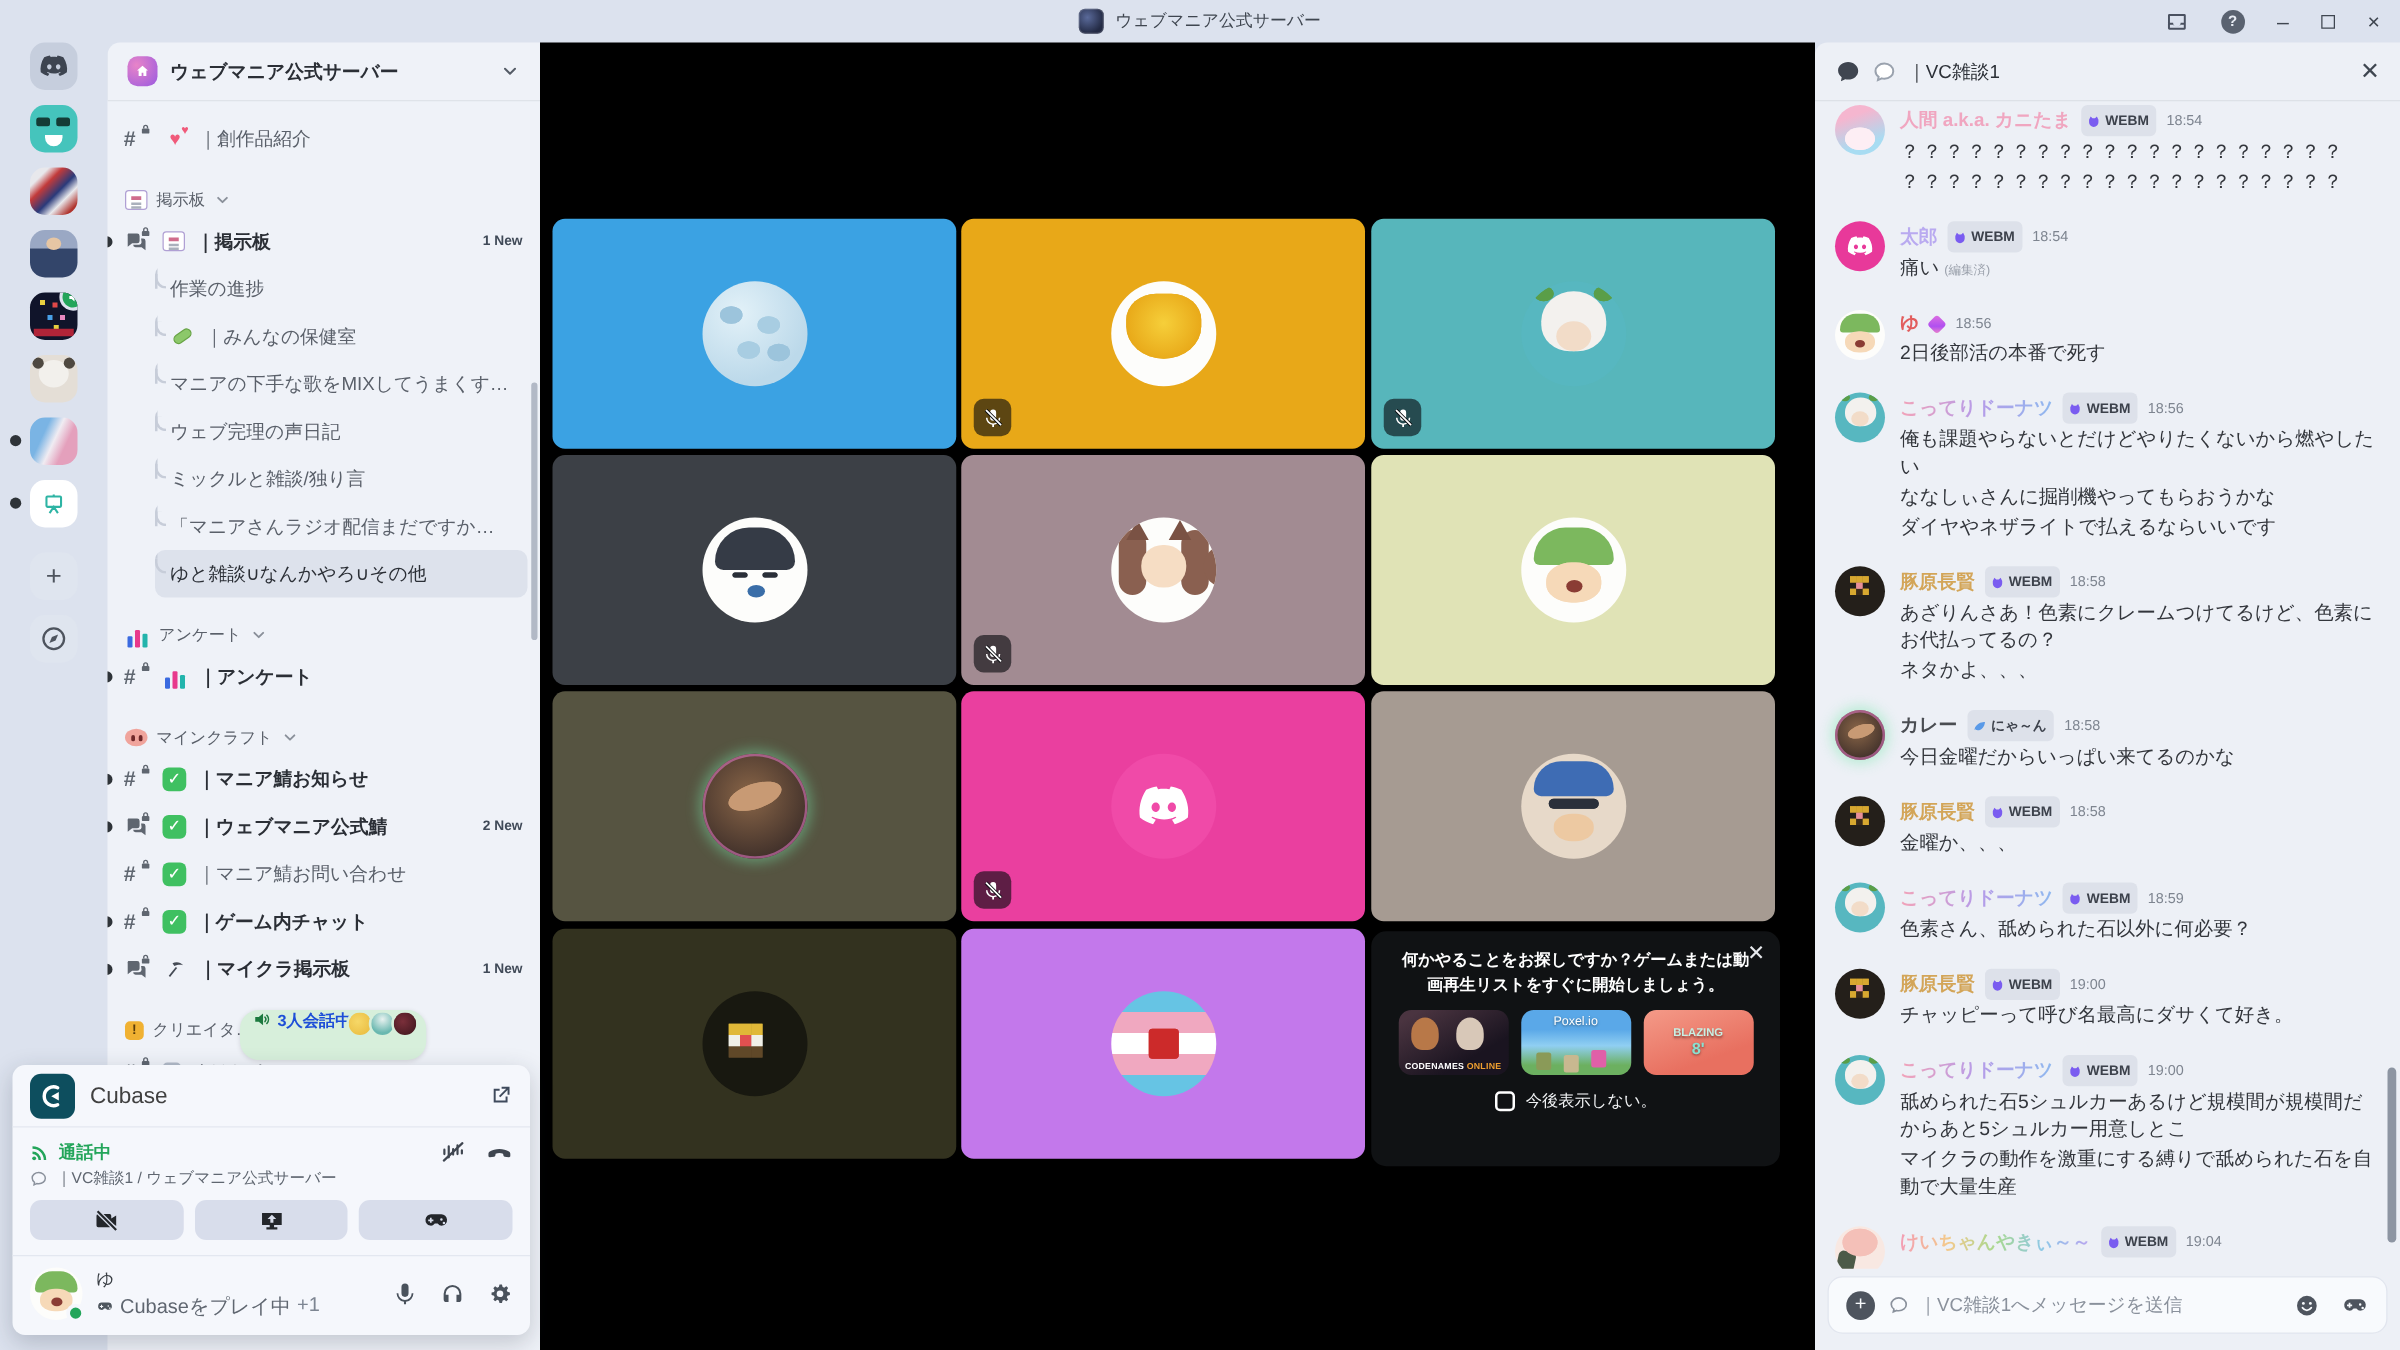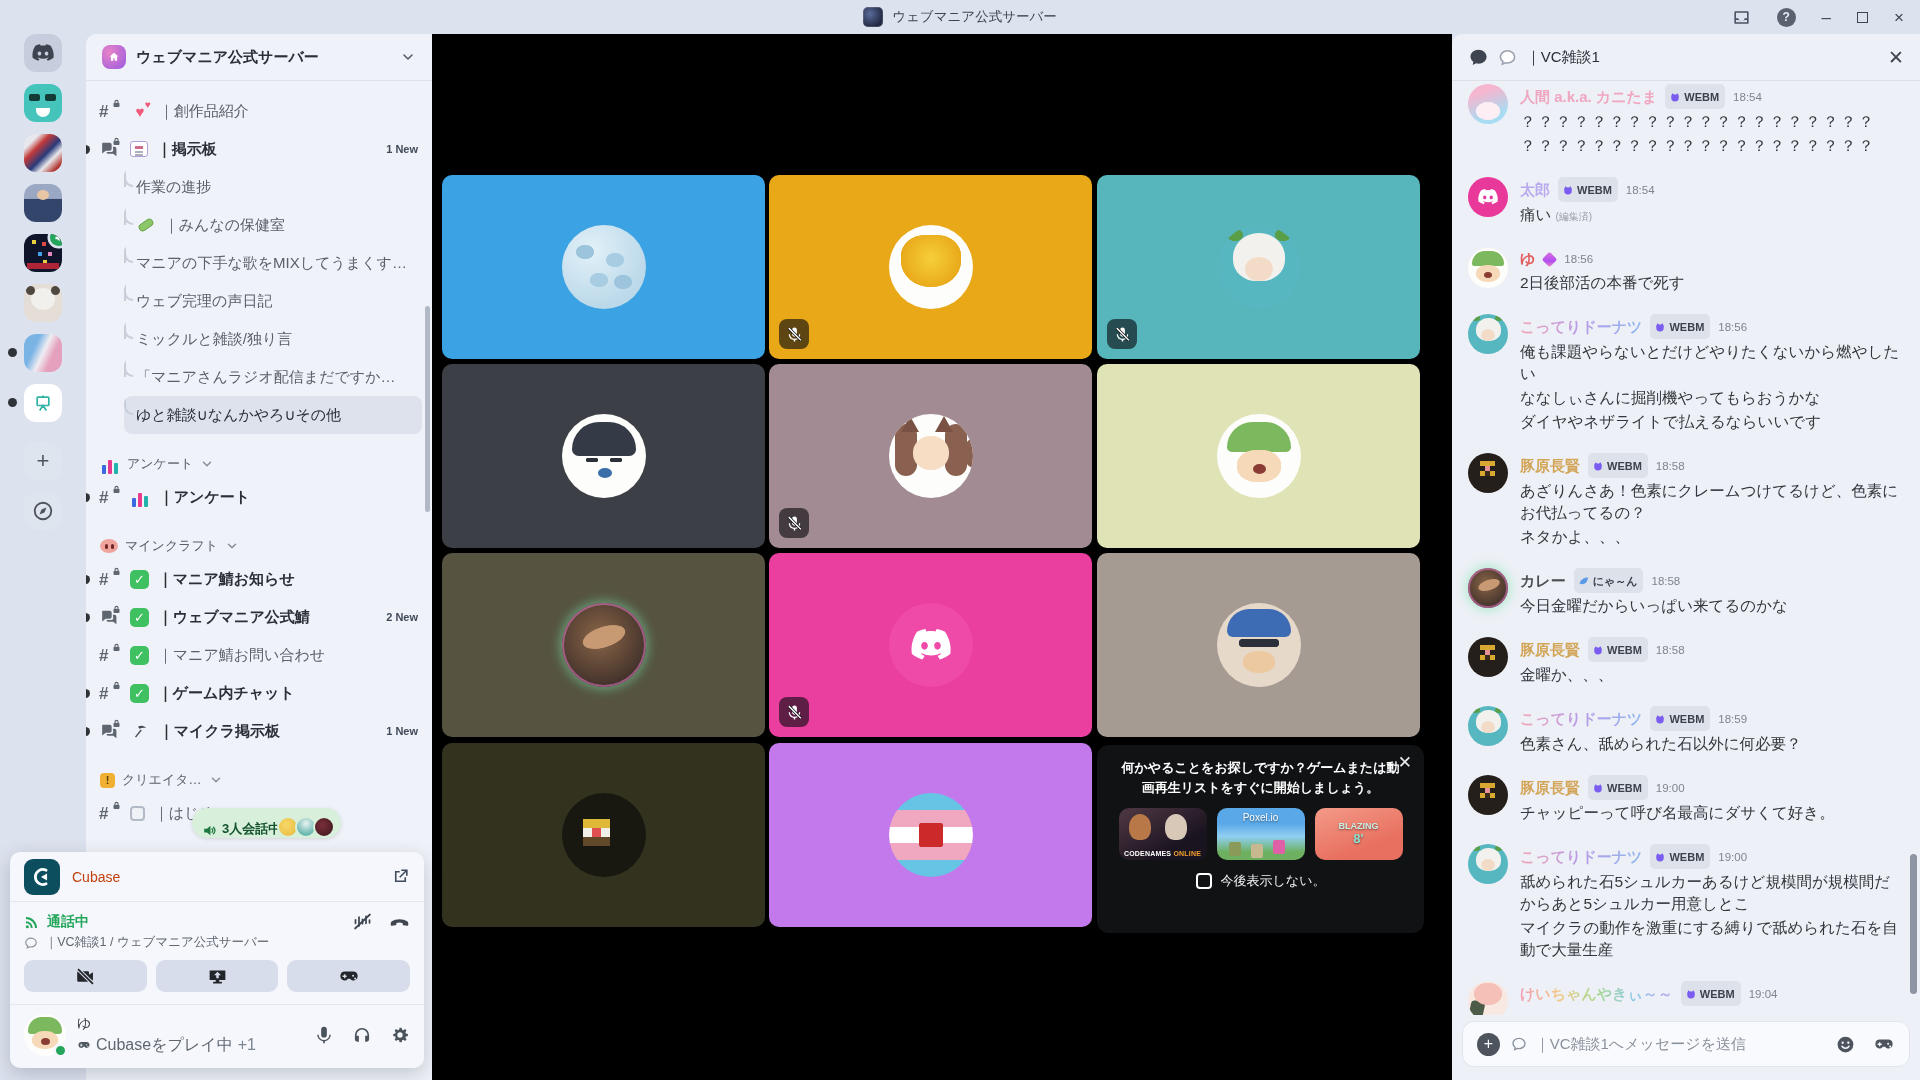--- a/index.html
+++ b/index.html
@@ -54,21 +54,21 @@
 .typeic .lk{position:absolute;top:-2px;right:0;width:9px;height:9px}
 .thread{position:relative;display:flex;align-items:center;gap:8px;height:38px;margin:0 10px 0 38px;padding-left:12px;border-radius:8px;color:#5a606a;font-size:15px;white-space:nowrap;overflow:hidden}
 .thread::before{content:"";position:absolute;left:0px;top:-19px;width:1px;height:38px;border-left:2px solid #c7cdd9}
 .thread::after{content:"";content:""}
 .thread .branch{position:absolute;left:0;top:7px;width:9px;height:12px;border-left:2px solid #c7cdd9;border-bottom:2px solid #c7cdd9;border-bottom-left-radius:9px}
 .thread.last::before{height:26px}
 .thread.selected{background:#dde2ec;color:#2b2f36}
 .thread .tlabel{overflow:hidden;text-overflow:ellipsis}
 .sb-scrollbar{position:absolute;right:2px;top:272px;width:5px;height:206px;border-radius:3px;background:#b2b9c6;z-index:3}
 
-.voice-pill{position:absolute;left:106px;top:774px;height:30px;display:flex;align-items:flex-end;gap:5px;padding:0 6px 0 10px;border-radius:15px;background:#d7efdb;color:#14532d;font-size:13px;font-weight:700;z-index:4;box-shadow:0 1px 4px rgba(0,0,0,.12)}
+.voice-pill{position:absolute;left:106px;top:774px;height:40px;display:flex;align-items:flex-start;gap:5px;padding:0 6px 0 10px;border-radius:15px;background:#d7efdb;color:#1d4ed8;font-size:13px;font-weight:700;z-index:4;box-shadow:0 1px 4px rgba(0,0,0,.12)}
 .voice-pill .pav{width:22px;height:22px;border-radius:50%;border:2px solid #d7efdb;margin-left:-9px}
 .voice-pill .pav:first-of-type{margin-left:3px}
 .pav-y{background:radial-gradient(circle at 40% 40%,#f6d868,#e8b83a)}
 .pav-t{background:radial-gradient(circle at 50% 30%,#e8f2f0,#6ab8b0 70%)}
 .pav-r{background:radial-gradient(circle at 40% 40%,#7a2f3a,#3a141c)}
 
 .em{position:relative;width:20px;height:20px;display:inline-flex;align-items:center;justify-content:center;flex-shrink:0}
 .em-check{width:19px;height:19px;background:#3fc061;border-radius:5px;color:#fff;font-size:13px;font-weight:700}
 .em-board{width:18px;height:16px;background:#fff;border:1.5px solid #b0a0d4;border-radius:3px}
 .em-board i{position:absolute;left:4px;right:4px;top:4px;height:3px;background:#d06c8c}
@@ -83,21 +83,21 @@
 .em-bandage i{width:16px;height:8px;background:#8cc86a;border:1px solid #68a446;border-radius:4px;transform:rotate(-35deg)}
 .em-hearts{color:#f05a7a;font-size:15px;line-height:1}
 .em-hearts i{position:absolute;top:-1px;right:-1px;font-size:10px;font-style:normal}
 .em-warning{width:15px;height:15px;background:#f0b132;border-radius:4px;color:#5a3c0a;font-weight:800;font-size:11px}
 .em-square{width:15px;height:15px;border:2px solid #b2bac8;background:#eef1f6;border-radius:4px}
 .em-pickaxe{color:#444a54}
 
 .dock{position:absolute;left:10px;top:852px;width:414px;height:216px;background:#f5f7fc;border-radius:10px;box-shadow:0 6px 20px rgba(30,40,60,.22);z-index:6}
 .dock-activity{height:50px;display:flex;align-items:center;gap:12px;padding:0 14px;border-bottom:1px solid #e3e7f0}
 .cubase-logo{width:36px;height:36px;border-radius:9px;background:#0d4e5e;display:flex;align-items:center;justify-content:center}
-.dock-activity .alabel{font-size:14px;color:#c2410c}
+.dock-activity .alabel{font-size:18px;color:#404040}
 .dock-activity .open-ic{margin-left:auto;color:#3f4a5c}
 .dock-call{padding:9px 14px 12px;border-bottom:1px solid #e3e7f0}
 .call-row1{display:flex;align-items:center;gap:7px;color:#23a55a;font-size:14px;font-weight:700}
 .call-icons{margin-left:auto;display:flex;gap:16px;color:#3f4650;align-items:center}
 .call-row2{display:flex;align-items:center;gap:7px;color:#5f6670;font-size:12.5px;margin-top:2px;white-space:nowrap}
 .call-row2 .bub{color:#8a919c}
 .call-btns{display:flex;gap:9px;margin-top:9px}
 .call-btn{flex:1;height:32px;border-radius:9px;background:#d8ddeb;display:flex;align-items:center;justify-content:center;color:#23262b}
 .dock-user{display:flex;align-items:center;gap:11px;padding:9px 14px}
 .uav{position:relative;width:42px;height:42px;border-radius:50%;background:#fdfdfb;overflow:visible;flex-shrink:0}
@@ -295,20 +295,32 @@
             <span class="lk">
               <svg width="9" height="9" viewBox="0 0 24 24" fill="currentColor">
                 <rect x="4" y="10" width="16" height="11" rx="2.5"></rect>
                 <path d="M8 10V7.5a4 4 0 0 1 8 0V10" fill="none" stroke="currentColor" stroke-width="3"></path>
               </svg>
             </span>
           </span>
           <span class="em em-hearts">♥<i>♥</i></span>
           <span>｜創作品紹介</span>
         </div>
+        <div class="cat">
+          <span class="em em-board">
+            <i></i>
+            <u></u>
+          </span>
+          <span>掲示板</span>
+          <span class="chev">
+            <svg width="14" height="14" viewBox="0 0 24 24" fill="none" stroke="currentColor" stroke-width="2.6" stroke-linecap="round" stroke-linejoin="round">
+              <path d="M6 9l6 6 6-6"></path>
+            </svg>
+          </span>
+        </div>
         <div class="chan bold">
           <span class="udot"></span>
           <span class="typeic">
             <svg width="19" height="19" viewBox="0 0 24 24" fill="currentColor">
               <path d="M4.5 3.5h9a2.5 2.5 0 0 1 2.5 2.5v5a2.5 2.5 0 0 1-2.5 2.5H8.5L4 17V6a2.5 2.5 0 0 1 .5-2.5z"></path>
               <path d="M17.5 8.5h2A2.5 2.5 0 0 1 22 11v9.5l-4-3h-6a2.5 2.5 0 0 1-2.5-2.5h6A2.5 2.5 0 0 0 18 12.5z"></path>
             </svg>
             <span class="lk">
               <svg width="9" height="9" viewBox="0 0 24 24" fill="currentColor">
                 <rect x="4" y="10" width="16" height="11" rx="2.5"></rect>

